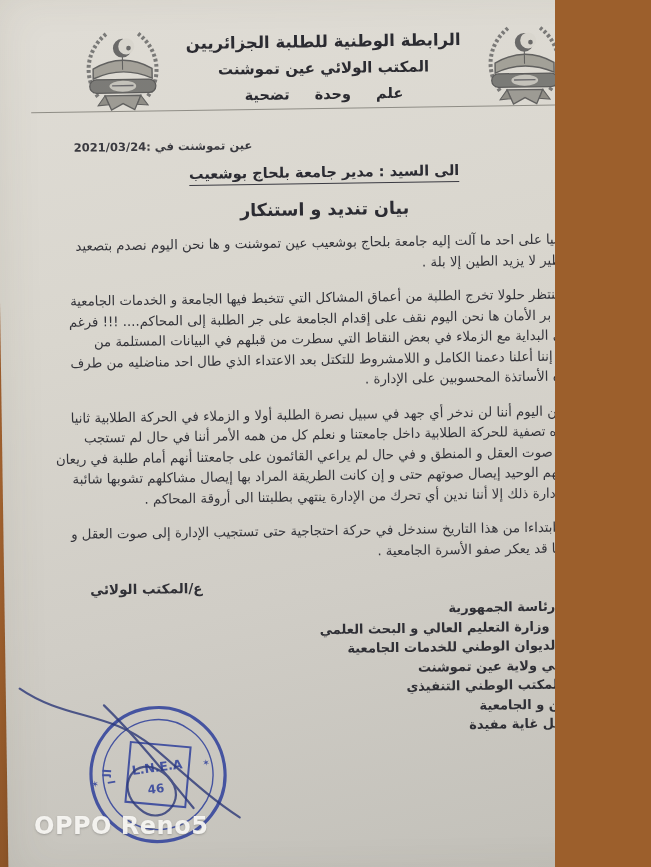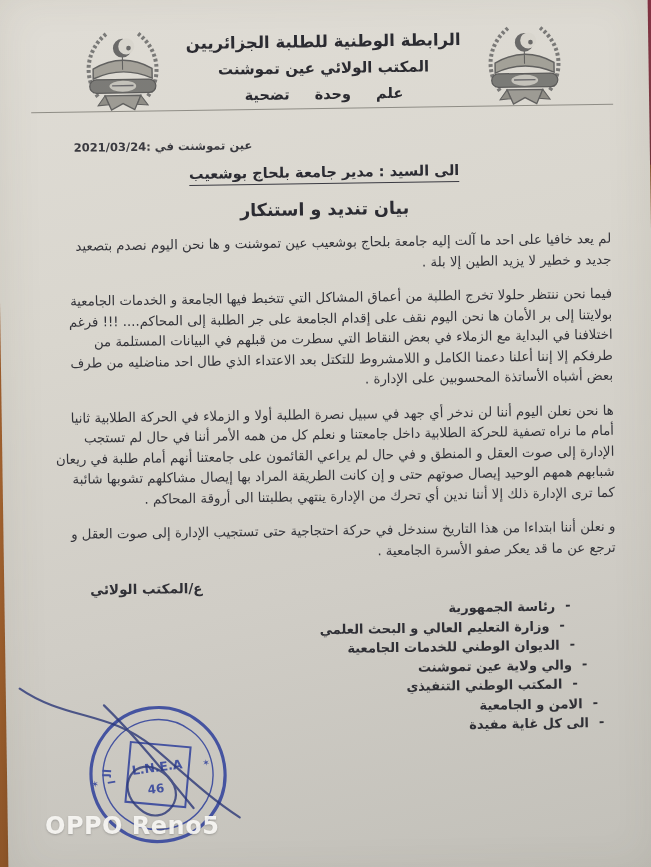--- a/index.html
+++ b/index.html
@@ -2,21 +2,21 @@
 <html lang="ar"><head>
 <meta charset="utf-8">
 <style>
   html,body{margin:0;padding:0;}
   body{
     width:651px;height:867px;overflow:hidden;
     font-family:"DejaVu Sans",sans-serif;
     background:#9c5f2c;
   }
   .photo{
-    position:relative;width:651px;height:867px;overflow:hidden;
+    position:relative;width:555px;height:867px;overflow:hidden;
     background:linear-gradient(180deg,#93512c 0%,#a56430 55%,#8d5528 100%);
   }
   .edge-maroon{
     position:absolute;top:-8px;right:-6px;width:26px;height:175px;
     background:linear-gradient(200deg,#93344d 0%,#8e3d50 60%,#7c3344 100%);
     transform:rotate(3deg);border-radius:0 0 8px 4px;
   }
   .paper{
     position:absolute;left:2px;top:-12px;width:652px;height:892px;
     transform:rotate(-0.85deg);
@@ -55,21 +55,21 @@
   .recipients .recipient:nth-child(2){margin-right:40px;}
   .recipients .recipient:nth-child(3){margin-right:30px;}
   .recipients .recipient:nth-child(4){margin-right:18px;}
   .recipients .recipient:nth-child(5){margin-right:28px;}
   .recipients .recipient:nth-child(6){margin-right:8px;}
   .recipients .recipient:nth-child(7){margin-right:2px;}
   
   .stamp{position:absolute;left:34px;top:700px;width:250px;height:170px;overflow:visible;}
   
   .watermark{
-    position:absolute;left:45px;top:812px;
+    position:absolute;left:34px;top:812px;
     font-size:24px;font-weight:bold;letter-spacing:.5px;
     color:rgba(250,249,245,0.92);text-shadow:0 1px 2px rgba(80,80,80,0.35);
     font-family:"DejaVu Sans",sans-serif;
   }
 </style>
 </head>
 <body>
 
 <svg width="0" height="0" style="position:absolute">
   <symbol id="unea-emblem" viewBox="0 0 100 112">

